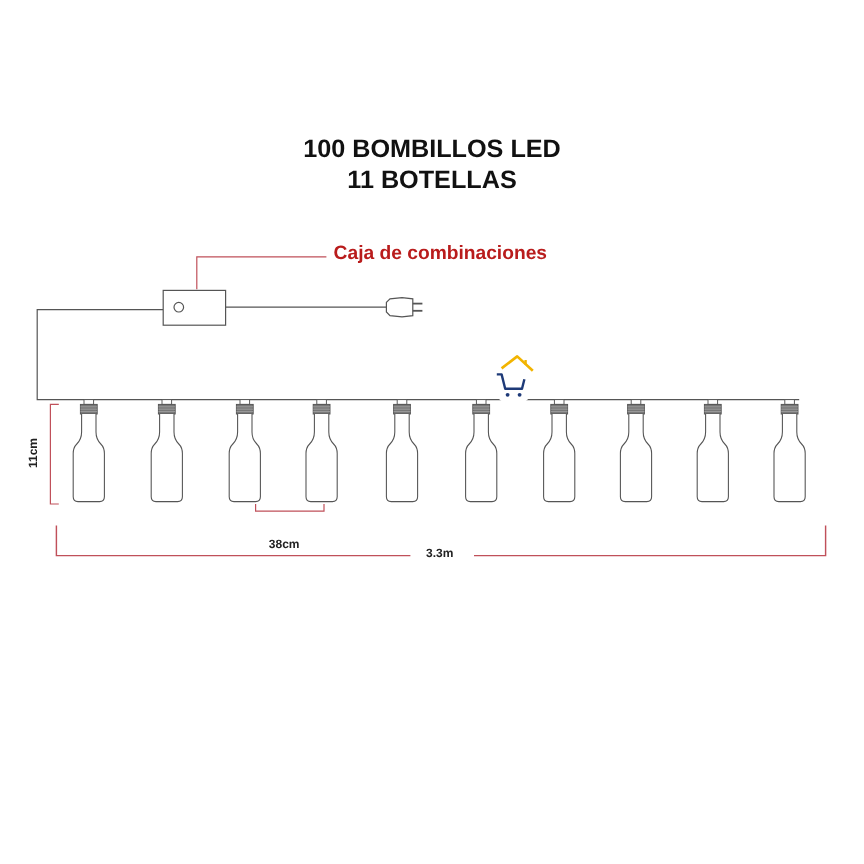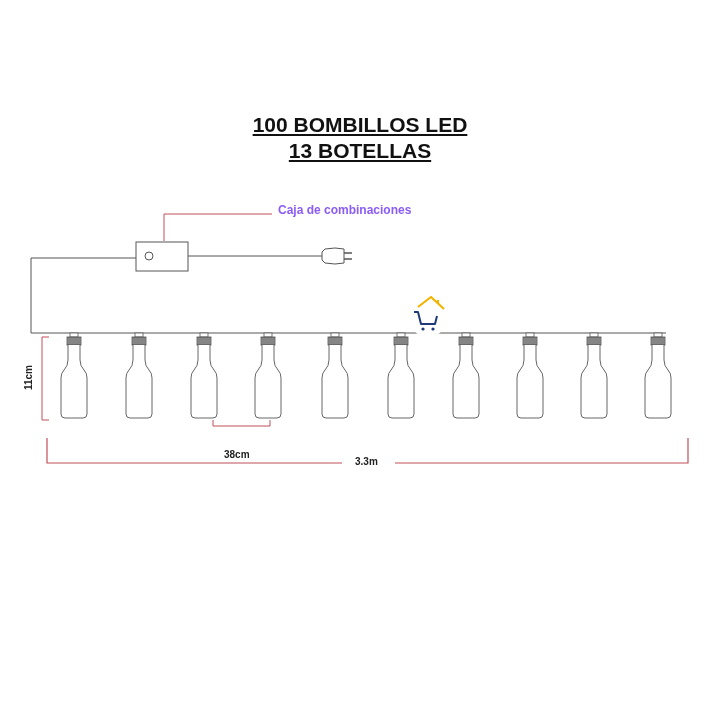--- a/index.html
+++ b/index.html
@@ -1,28 +1,28 @@
 <!DOCTYPE html>
 <html><head>
 <meta charset="utf-8">
 <style>
   html, body { margin:0; padding:0; background:#ffffff; }
   body { width:720px; height:720px; position:relative; overflow:hidden; font-family:"Liberation Sans", sans-serif; }
-  .title { position:absolute; left:0; width:720px; text-align:center; font-weight:bold; font-size:21px; color:#111; line-height:24px;text-decoration:underline; }
+  .title { position:absolute; left:0; width:720px; text-align:center; font-weight:bold; font-size:21px; color:#111; line-height:24px; }
   .t1 { top:113px; }
   .t2 { top:139px; }
-  .callout { position:absolute; left:278px; top:203px; font-size:12px; font-weight:bold; color:#8b5cf6; }
+  .callout { position:absolute; left:278px; top:203px; font-size:16px; font-weight:bold; color:#b91c1c; }
   .lbl { position:absolute; font-size:10px; font-weight:bold; color:#222; }
   svg { position:absolute; left:0; top:0; }
 </style>
 </head>
 <body>
 
 <div class="title t1">100 BOMBILLOS LED</div>
-<div class="title t2">13 BOTELLAS</div>
+<div class="title t2">11 BOTELLAS</div>
 <div class="callout">Caja de combinaciones</div>
 
 <svg width="720" height="720">
 
   <polyline points="164,241 164,214 272,214" fill="none" stroke="#c0505a" stroke-width="1"></polyline>
 
   <polyline points="136,258 31,258 31,333 666,333" fill="none" stroke="#555" stroke-width="1"></polyline>
 
   <rect x="136" y="242" width="52" height="29" fill="#fff" stroke="#555" stroke-width="1"></rect>
   <circle cx="149" cy="256" r="4" fill="#fff" stroke="#555" stroke-width="1"></circle>

